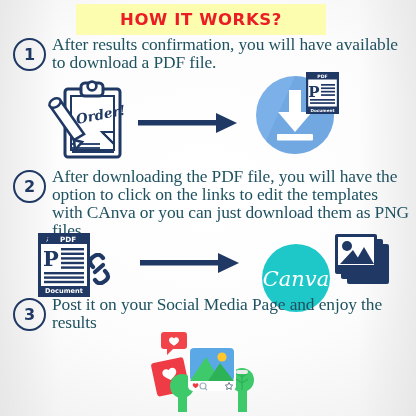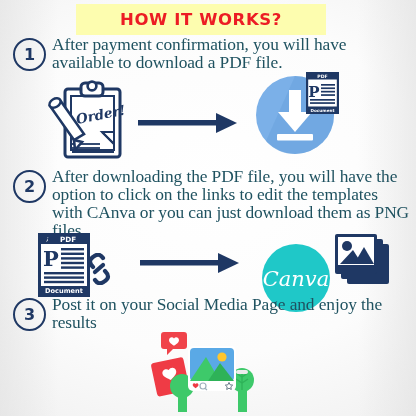--- a/index.html
+++ b/index.html
@@ -80,21 +80,21 @@
 
 <div id="bg"></div>
 
 <div id="banner">
   <span id="banner-text">HOW IT WORKS?</span>
 </div>
 
 <div class="step" id="step1">
   <div class="step-row">
     <div class="num">1</div>
-    <div class="step-text">After payment confirmation, you will have available to download a PDF file.</div>
+    <div class="step-text">After results confirmation, you will have available to download a PDF file.</div>
   </div>
 </div>
 
 <div class="art" id="clipboard">
   <svg width="86" height="82" viewBox="0 0 86 82" xmlns="http://www.w3.org/2000/svg">
 
     <rect x="21" y="9" width="55" height="68" rx="3" fill="#ffffff" stroke="#1f3864" stroke-width="3"></rect>
     <rect x="27" y="16" width="43" height="54" fill="#ffffff" stroke="#1f3864" stroke-width="2"></rect>
 
     <rect x="37" y="3" width="22" height="13" rx="4" fill="#ffffff" stroke="#1f3864" stroke-width="3"></rect>

